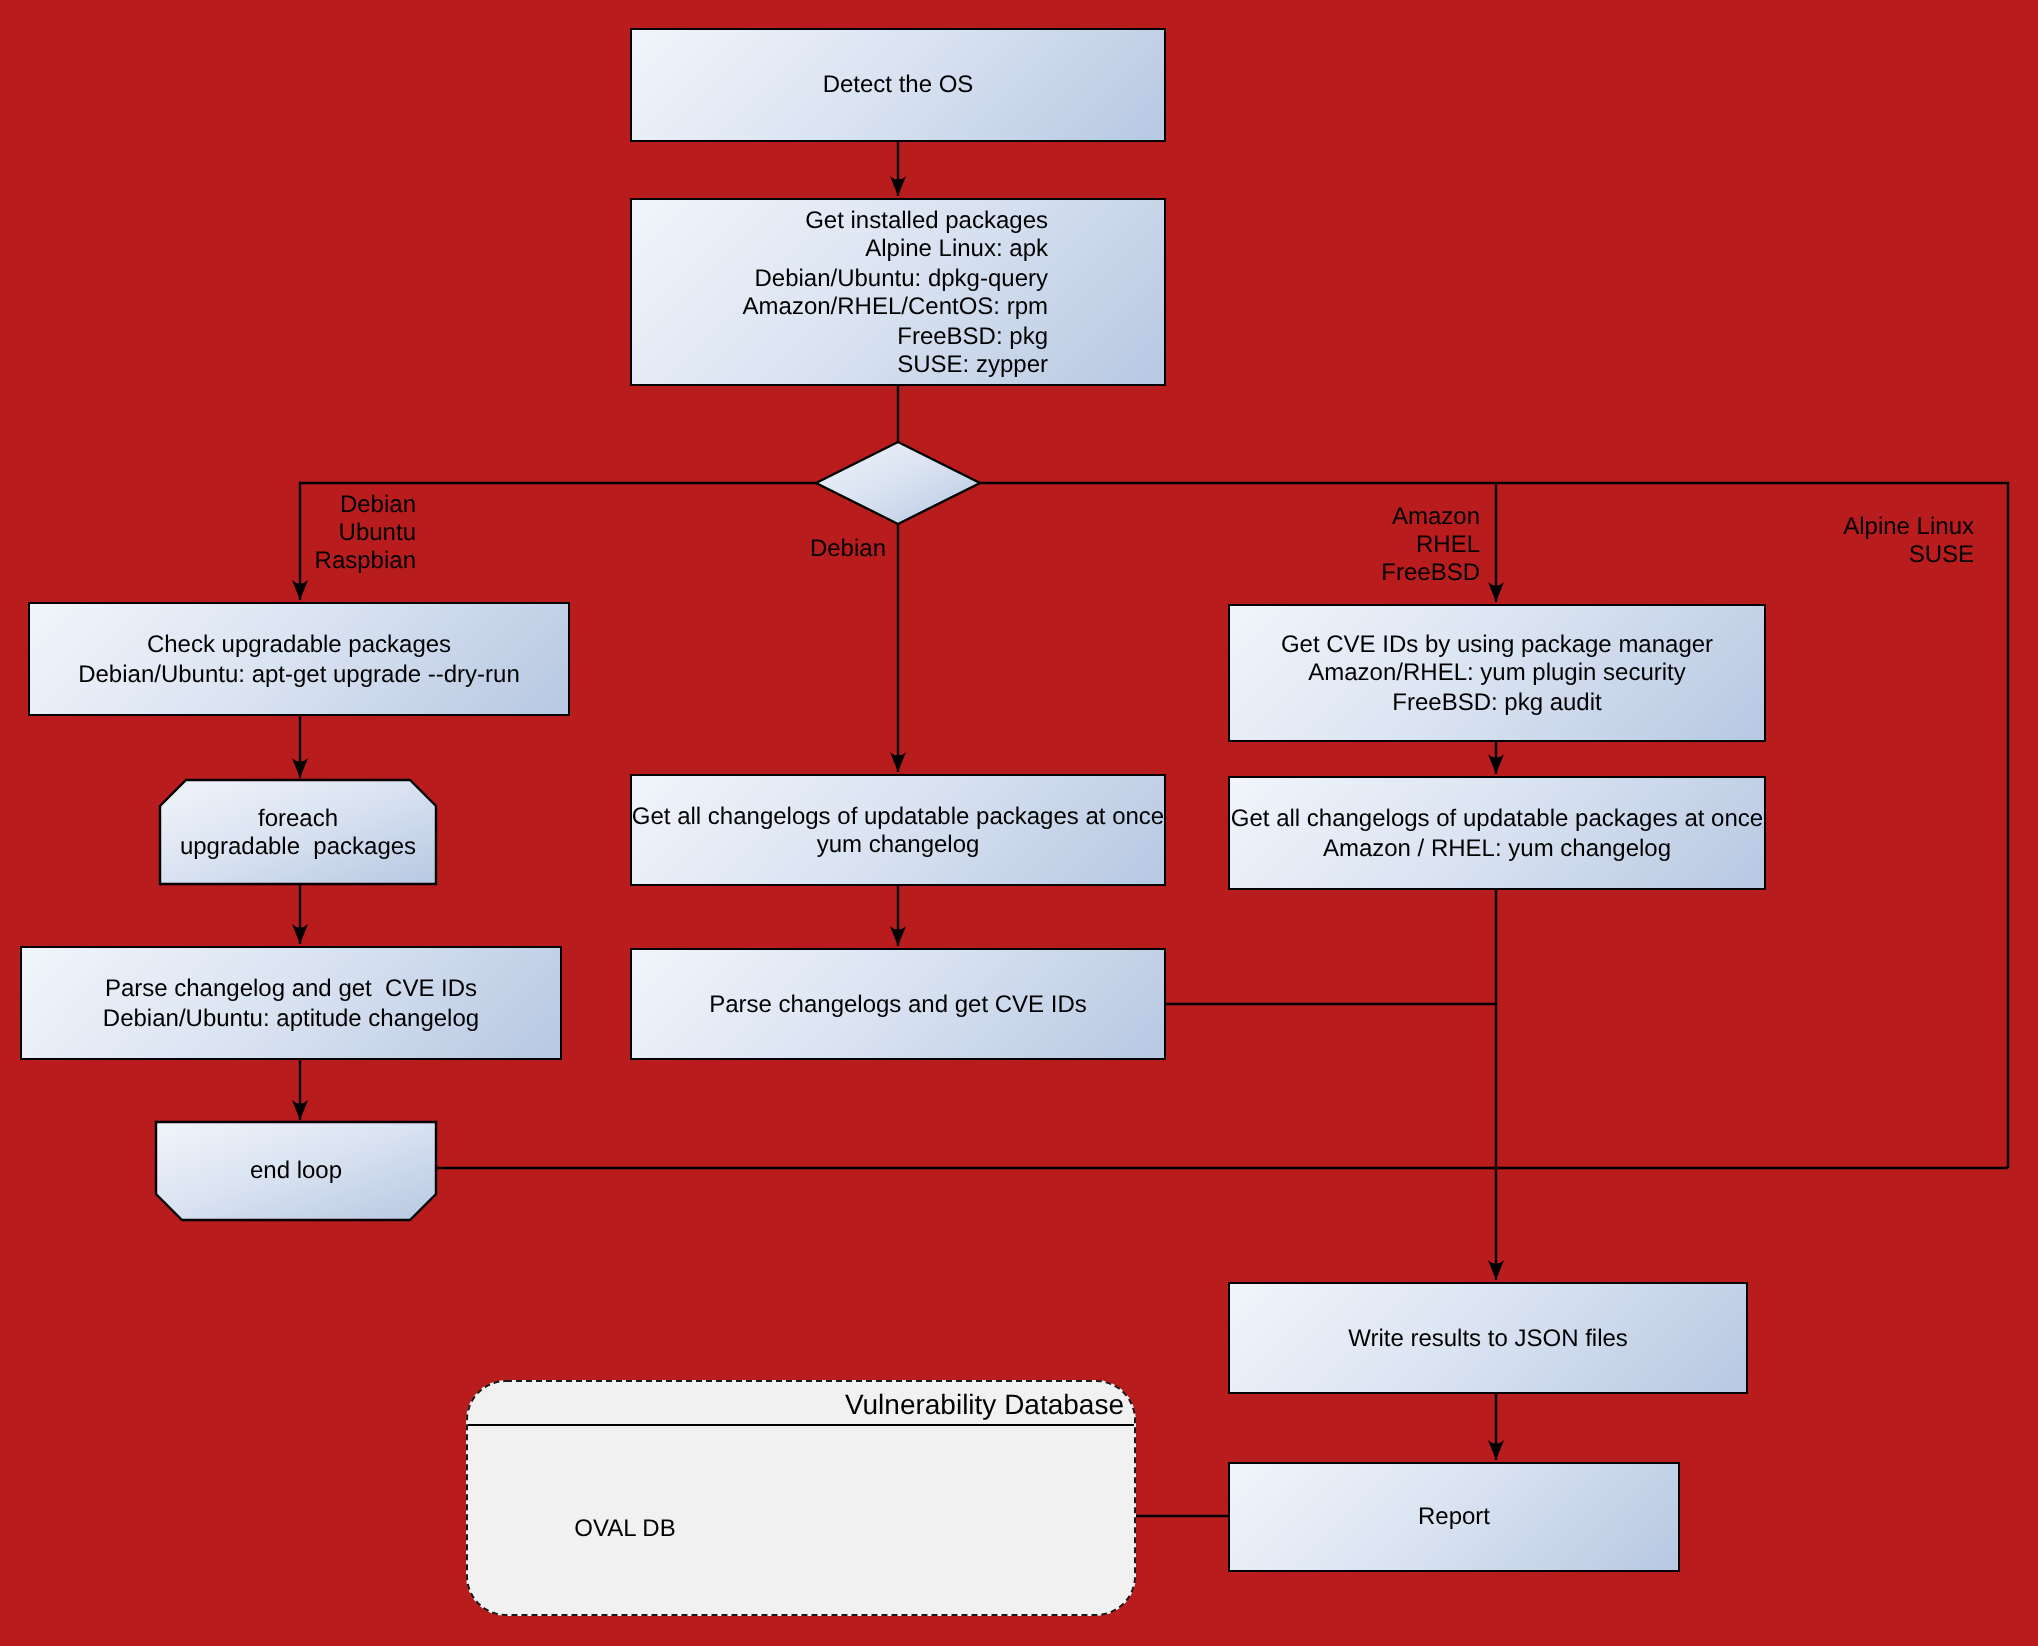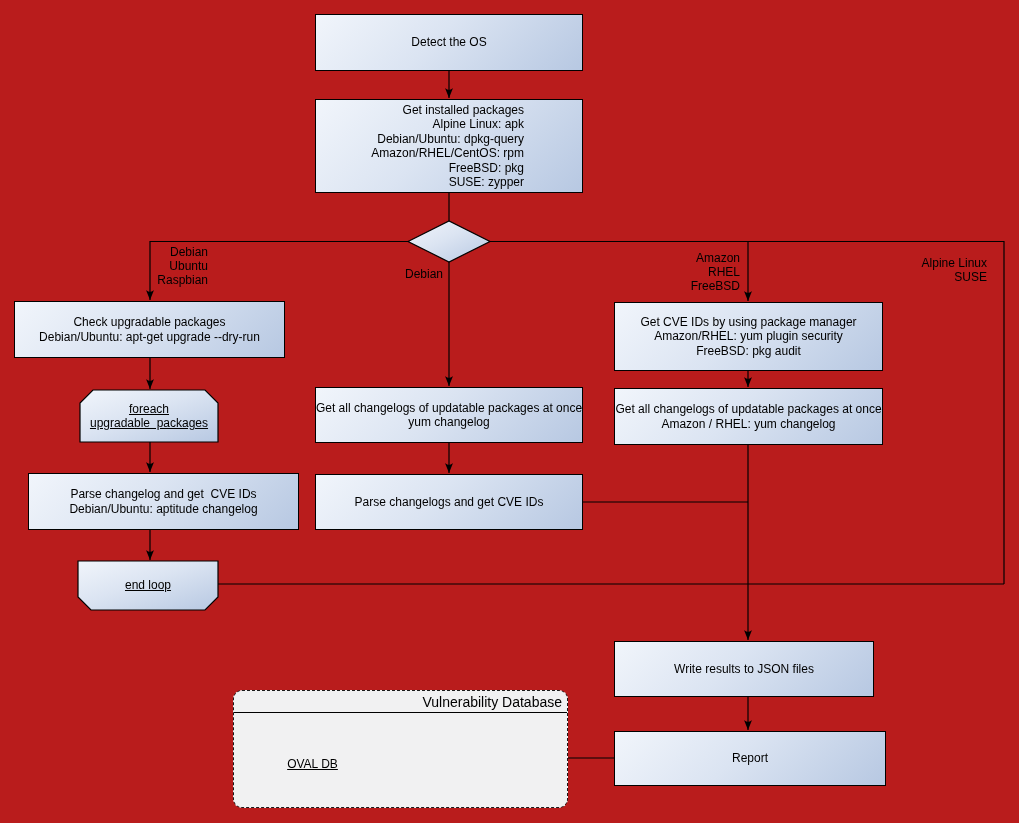--- a/index.html
+++ b/index.html
@@ -12,28 +12,28 @@
     position:absolute;display:flex;align-items:center;justify-content:center;
     border:1.2px solid #000;
     background:linear-gradient(135deg,#f1f5fb 0%,#dbe4f2 45%,#b7c8e2 100%);
     box-sizing:border-box;
   }
   .nt{white-space:pre;text-align:center;font-size:12px;line-height:14.5px;}
   .node.align-right{justify-content:flex-end;padding-right:58px;}
   .node.align-right .nt{text-align:right;}
   .overlay{
     position:absolute;display:flex;align-items:center;justify-content:center;
-    background:transparent;border:none;pointer-events:none;text-decoration:underline;
+    background:transparent;border:none;pointer-events:none;
   }
   .branch-label{
     position:absolute;font-size:12px;line-height:14px;white-space:pre;text-align:right;
   }
   #vuln-db{
     position:absolute;left:233px;top:690px;width:335px;height:118px;
-    border:1.6px dashed #1a1a1a;border-radius:9px;background:#f1f1f2;box-sizing:border-box;
+    border:1.6px dashed #1a1a1a;border-radius:20px;background:#f1f1f2;box-sizing:border-box;
   }
   #vuln-db-title{
     height:21px;border-bottom:1px solid #000;display:flex;align-items:center;justify-content:flex-end;
     padding-right:5px;font-size:14px;white-space:pre;
   }
 </style>
 </head>
 <body>
 
 <div id="canvas">
@@ -102,21 +102,21 @@
   <div class="node" style="left:14px;top:301px;width:271px;height:57px">
     <span class="nt">Check upgradable packages
 Debian/Ubuntu: apt-get upgrade --dry-run</span>
   </div>
 
   <div class="overlay" style="left:80px;top:390px;width:138px;height:52px">
     <span class="nt">foreach
 upgradable  packages</span>
   </div>
 
-  <div class="node" style="left:28px;top:473px;width:271px;height:57px">
+  <div class="node" style="left:10px;top:473px;width:271px;height:57px">
     <span class="nt">Parse changelog and get  CVE IDs
 Debian/Ubuntu: aptitude changelog</span>
   </div>
 
   <div class="overlay" style="left:78px;top:561px;width:140px;height:49px">
     <span class="nt">end loop</span>
   </div>
 
   <div class="node" style="left:315px;top:387px;width:268px;height:56px">
     <span class="nt">Get all changelogs of updatable packages at once
@@ -135,21 +135,21 @@
 
   <div class="node" style="left:614px;top:388px;width:269px;height:57px">
     <span class="nt">Get all changelogs of updatable packages at once
 Amazon / RHEL: yum changelog</span>
   </div>
 
   <div class="node" style="left:614px;top:641px;width:260px;height:56px">
     <span class="nt">Write results to JSON files</span>
   </div>
 
-  <div class="node" style="left:614px;top:731px;width:272px;height:55px">
+  <div class="node" style="left:614px;top:731px;width:226px;height:55px">
     <span class="nt">Report</span>
   </div>
 
   <div class="branch-label" style="left:118px;top:245px;width:90px">Debian
 Ubuntu
 Raspbian</div>
   <div class="branch-label" style="left:353px;top:267px;width:90px">Debian</div>
   <div class="branch-label" style="left:650px;top:251px;width:90px">Amazon
 RHEL
 FreeBSD</div>

